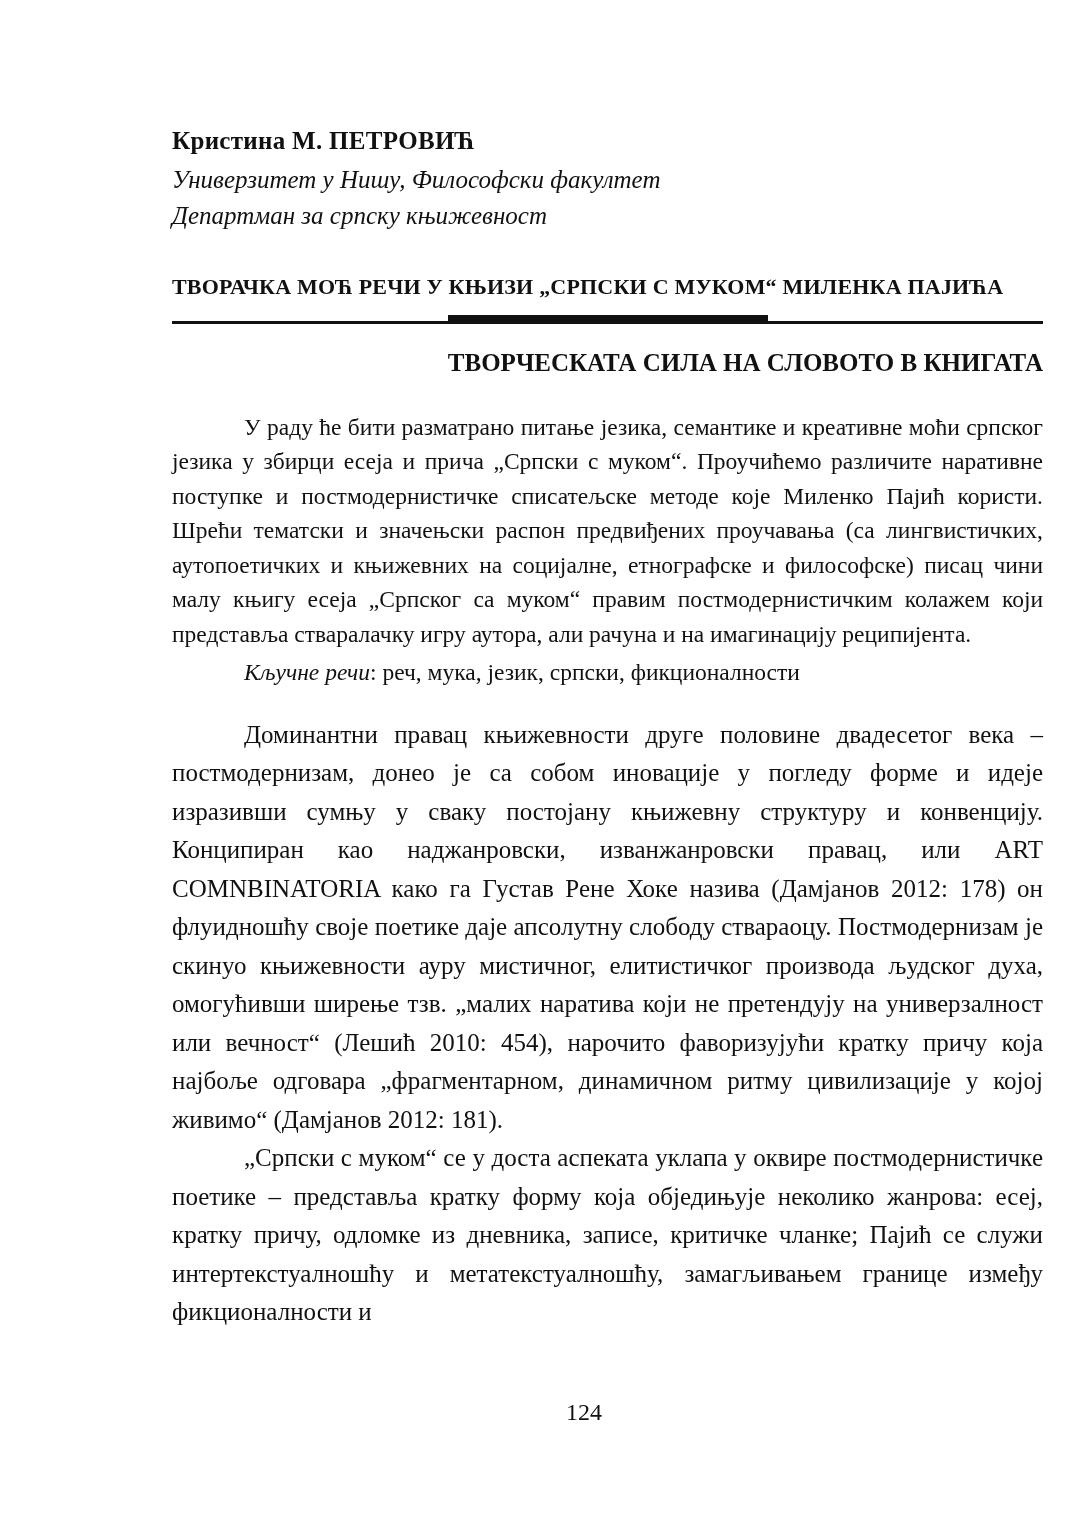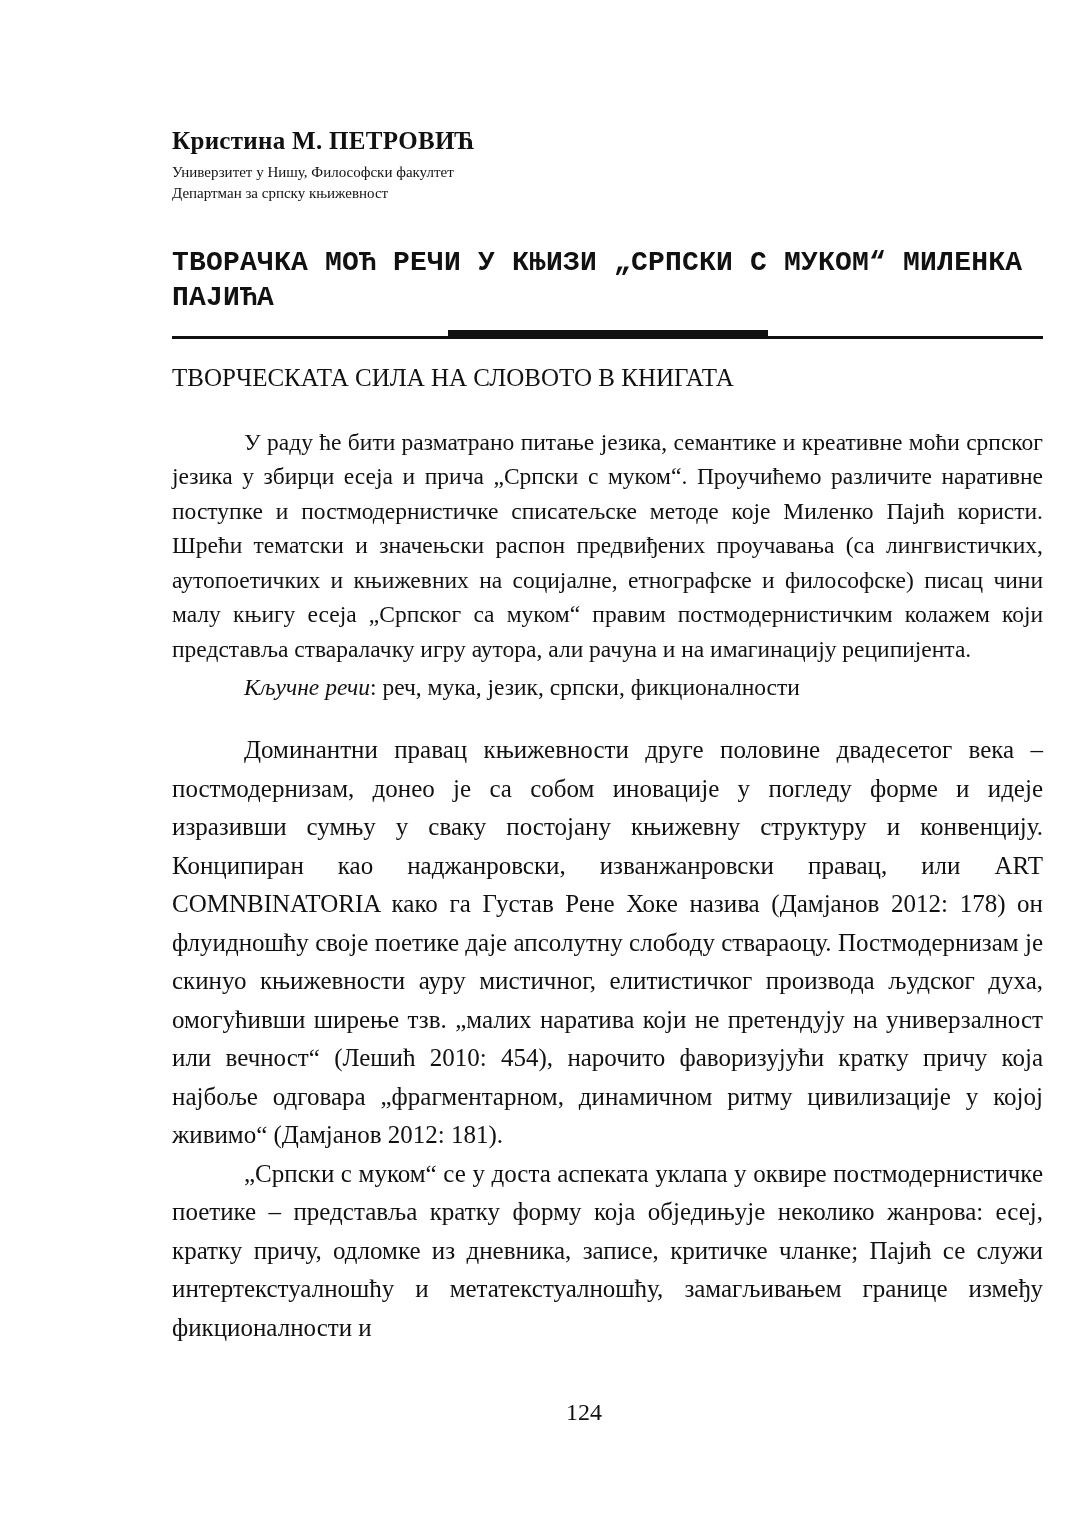--- a/index.html
+++ b/index.html
@@ -25,31 +25,31 @@
     margin-left: 44px;
   }
   .author {
     font-weight: bold;
     font-size: 25px;
     letter-spacing: 0.3px;
     margin: 0 0 6px 0;
     line-height: 1.2;
   }
   .affil {
-    font-size: 15px;
+    font-style: italic;
+    font-size: 25px;
     line-height: 1.42;
     margin: 0;
   }
   .title {
     font-weight: bold;
-    font-size: 28px;
+    font-size: 22px;
     line-height: 1.28;
     margin: 40px 0 0 0;
     letter-spacing: 0.2px;
-    font-family: Liberation Mono, monospace;
   }
   .rule-wrap {
     margin: 14px 0 0 0;
     position: relative;
     height: 14px;
   }
   .rule-long {
     position: absolute;
     left: 0;
     top: 6px;
@@ -60,24 +60,25 @@
   .rule-short {
     position: absolute;
     left: 50%;
     transform: translateX(-50%);
     top: 0;
     width: 320px;
     height: 6px;
     background: #111;
   }
   .subtitle {
-    text-align: left;
+    text-align: right;
     font-size: 25px;
     line-height: 1.3;
     margin: 18px 0 0 0;
+    font-weight: bold;
   }
   .abstract {
     margin: 30px 0 0 0;
     font-size: 23.5px;
     line-height: 1.47;
     text-align: justify;
     text-justify: inter-word;
   }
   .abstract p {
     margin: 0;

